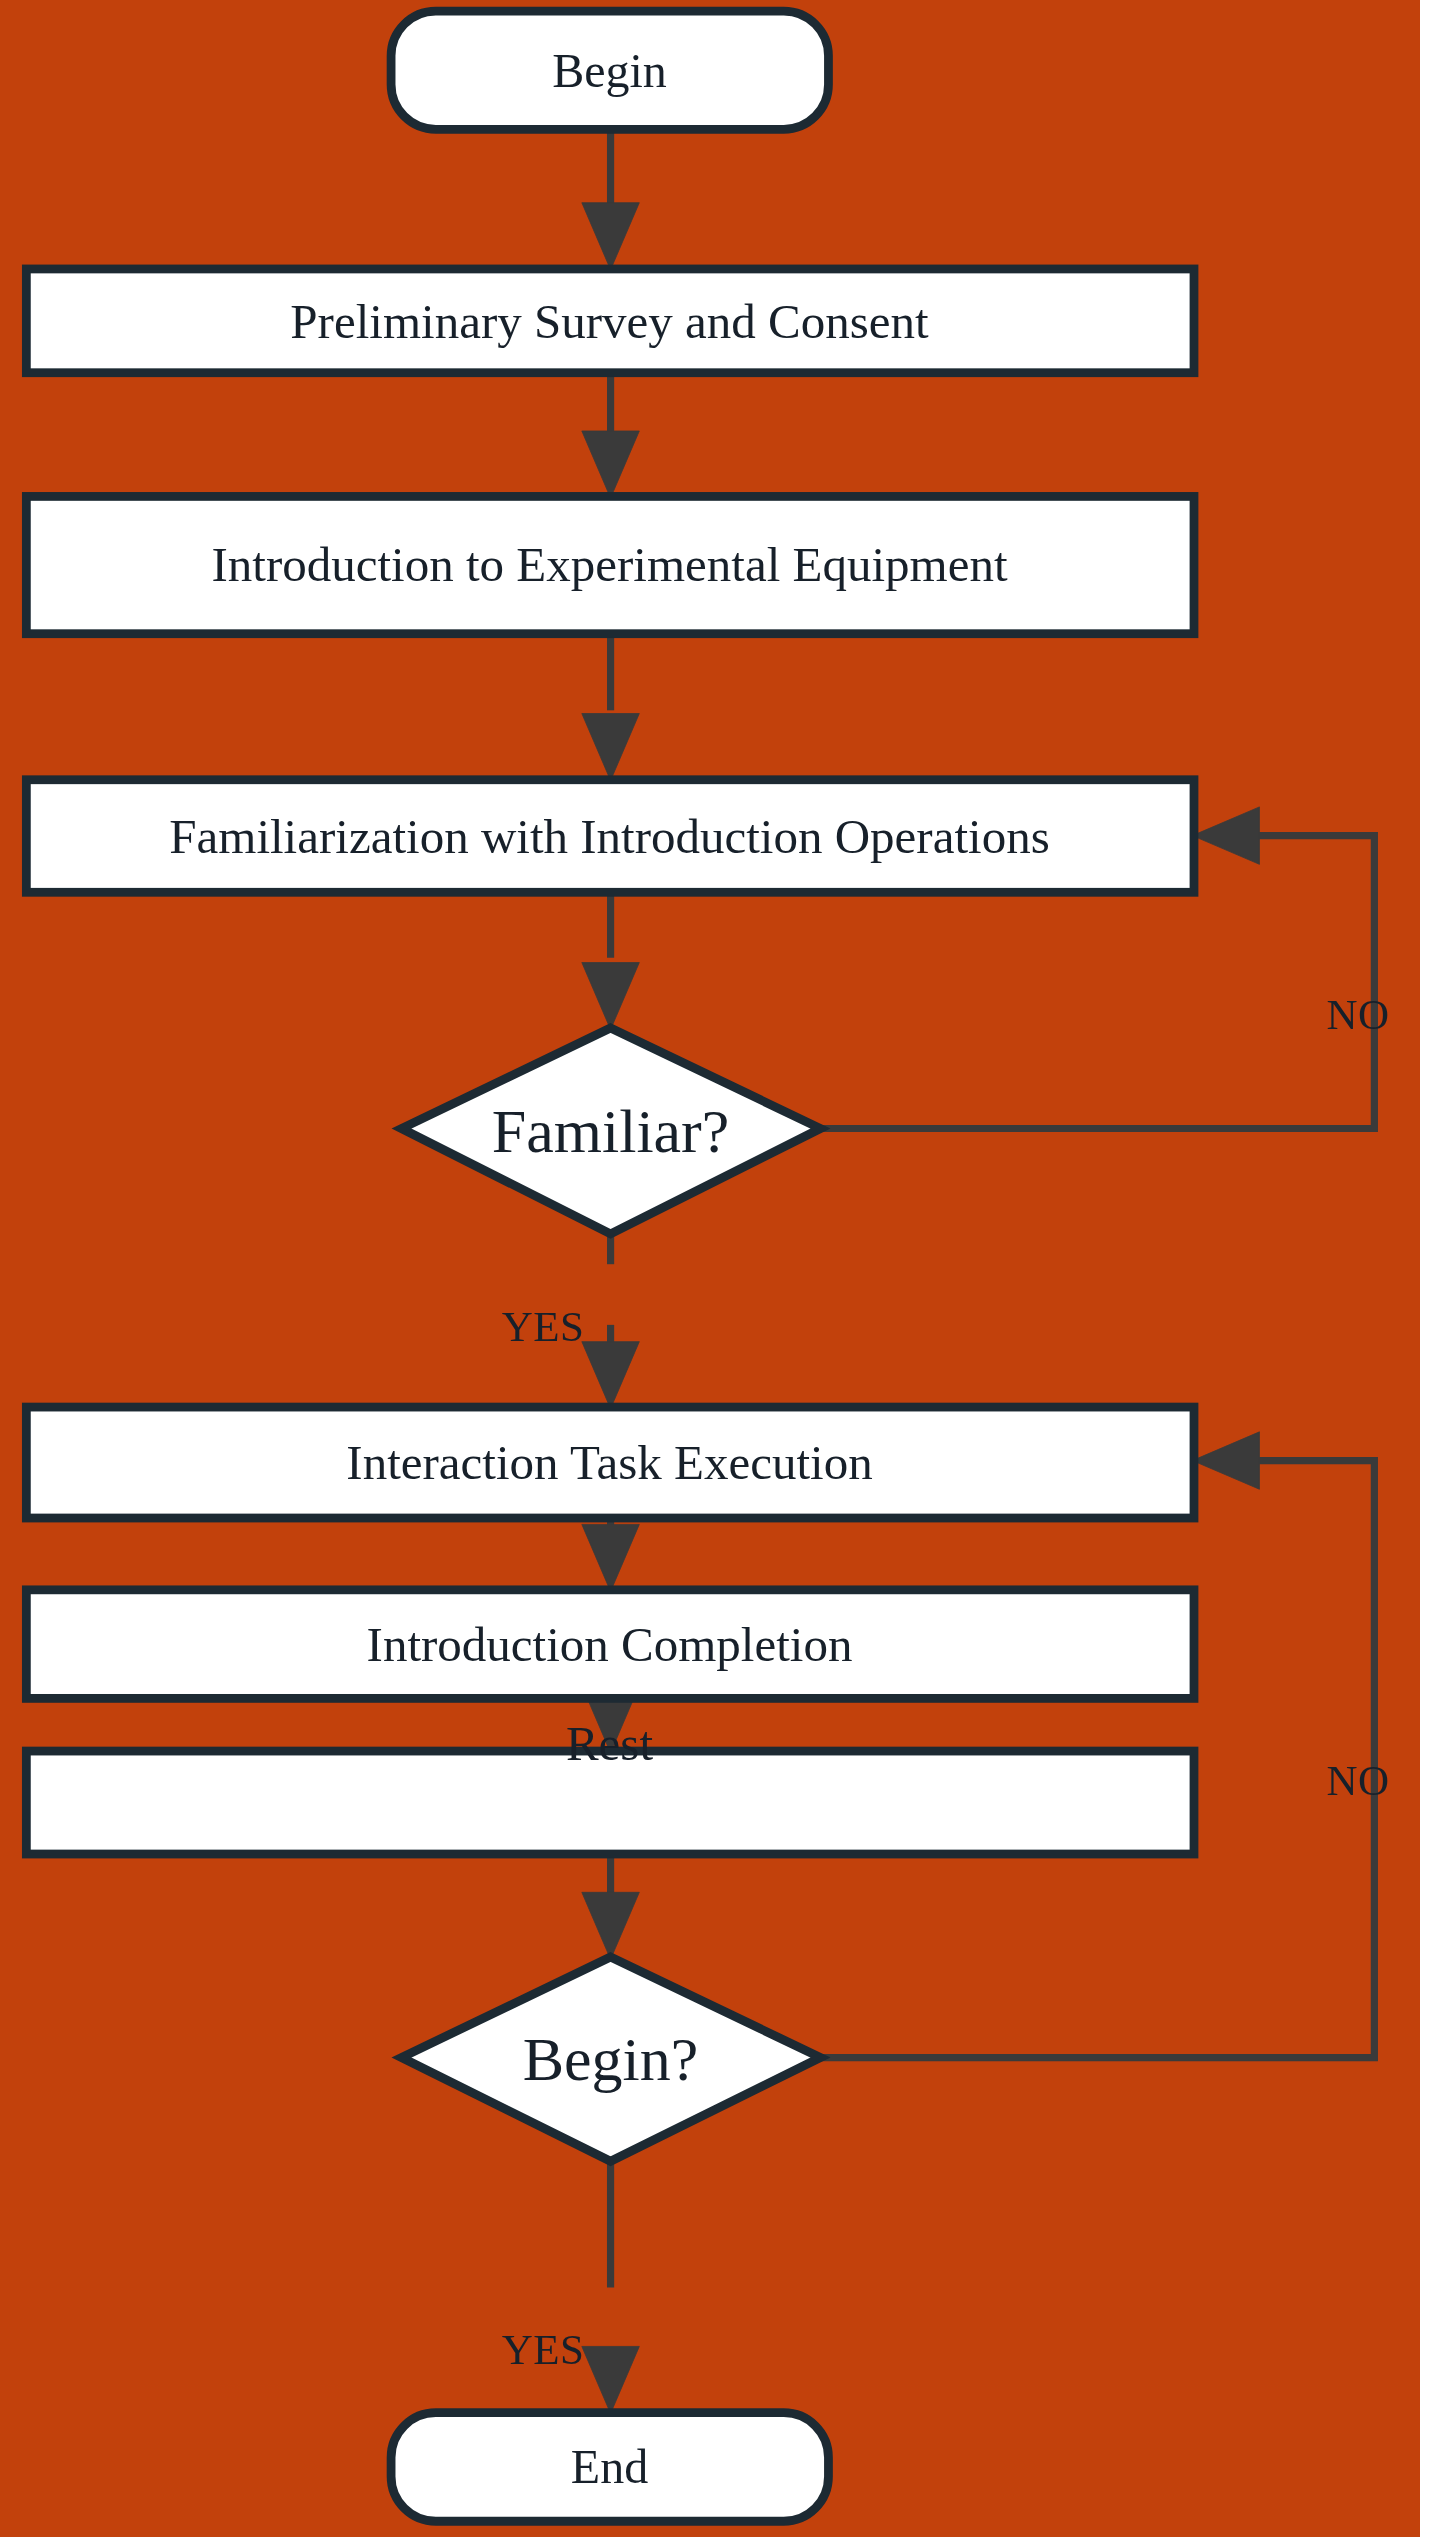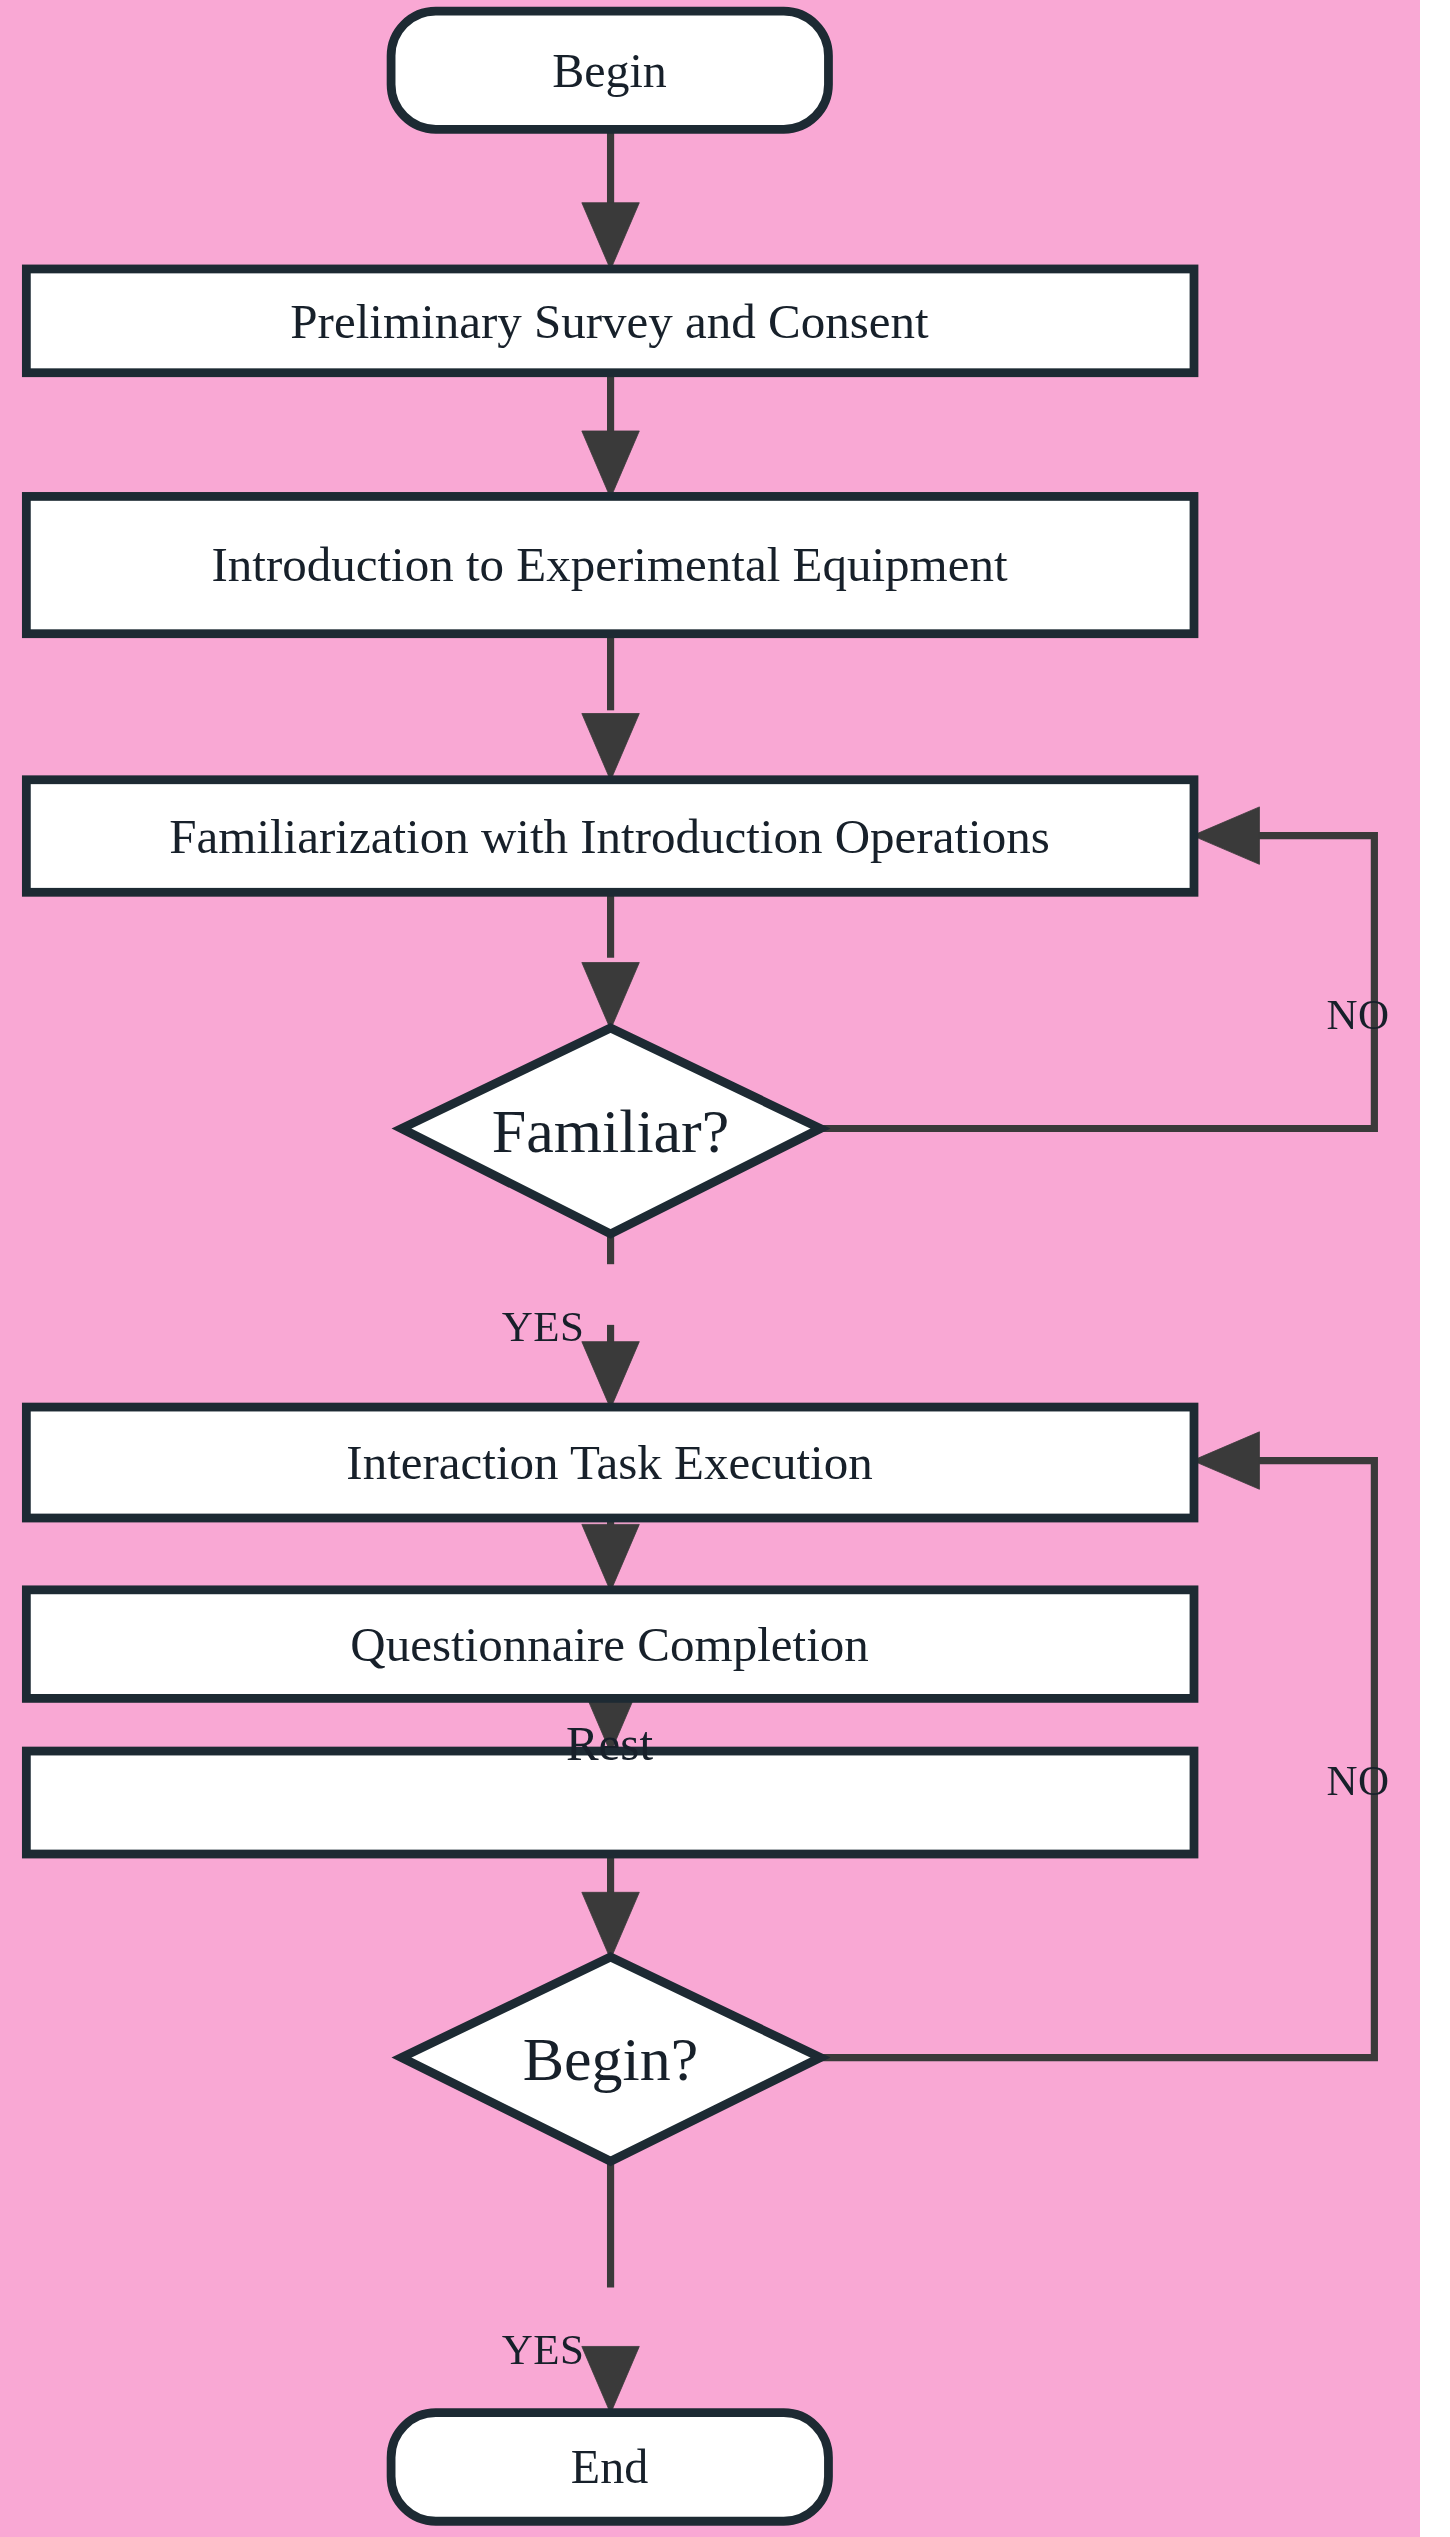--- a/index.html
+++ b/index.html
@@ -8,21 +8,21 @@
     padding: 0;
     background: #ffffff;
   }
   body {
     font-family: "Liberation Serif", "DejaVu Serif", serif;
   }
   #canvas {
     position: relative;
     width: 1420px;
     height: 2538px;
-    background: #f9a8d4;
+    background: #c2410c;
     overflow: hidden;
   }
   #flow-svg {
     position: absolute;
     top: 0;
     left: 0;
     width: 1451px;
     height: 2538px;
   }
   .node-label {
@@ -146,21 +146,21 @@
   <div class="node-label process-label" style="left:26px; top:269px; width:1167px; height:104px;">Preliminary Survey and Consent</div>
 
   <div class="node-label process-label" style="left:26px; top:496px; width:1167px; height:137px;text-align:right;">Introduction to Experimental Equipment</div>
 
   <div class="node-label process-label" style="left:26px; top:780px; width:1167px; height:113px;">Familiarization with Introduction Operations</div>
 
   <div class="node-label decision-label" style="left:401px; top:1028px; width:419px; height:206px;">Familiar?</div>
 
   <div class="node-label process-label" style="left:26px; top:1407px; width:1167px; height:111px;">Interaction Task Execution</div>
 
-  <div class="node-label process-label" style="left:26px; top:1590px; width:1167px; height:109px;">Questionnaire Completion</div>
+  <div class="node-label process-label" style="left:26px; top:1590px; width:1167px; height:109px;">Introduction Completion</div>
 
   <div class="node-label process-label" style="left:26px; top:1692px; width:1167px; height:103px;">Rest</div>
 
   <div class="node-label decision-label" style="left:401px; top:1957px; width:419px; height:204px;">Begin?</div>
 
   <div class="node-label terminal-label" style="left:391px; top:2412px; width:437px; height:109px;">End</div>
 
   <div class="edge-label" style="left:1294px; top:954px; width:128px; height:56px;">NO</div>
 
   <div class="edge-label" style="left:479px; top:1266px; width:128px; height:56px;">YES</div>

